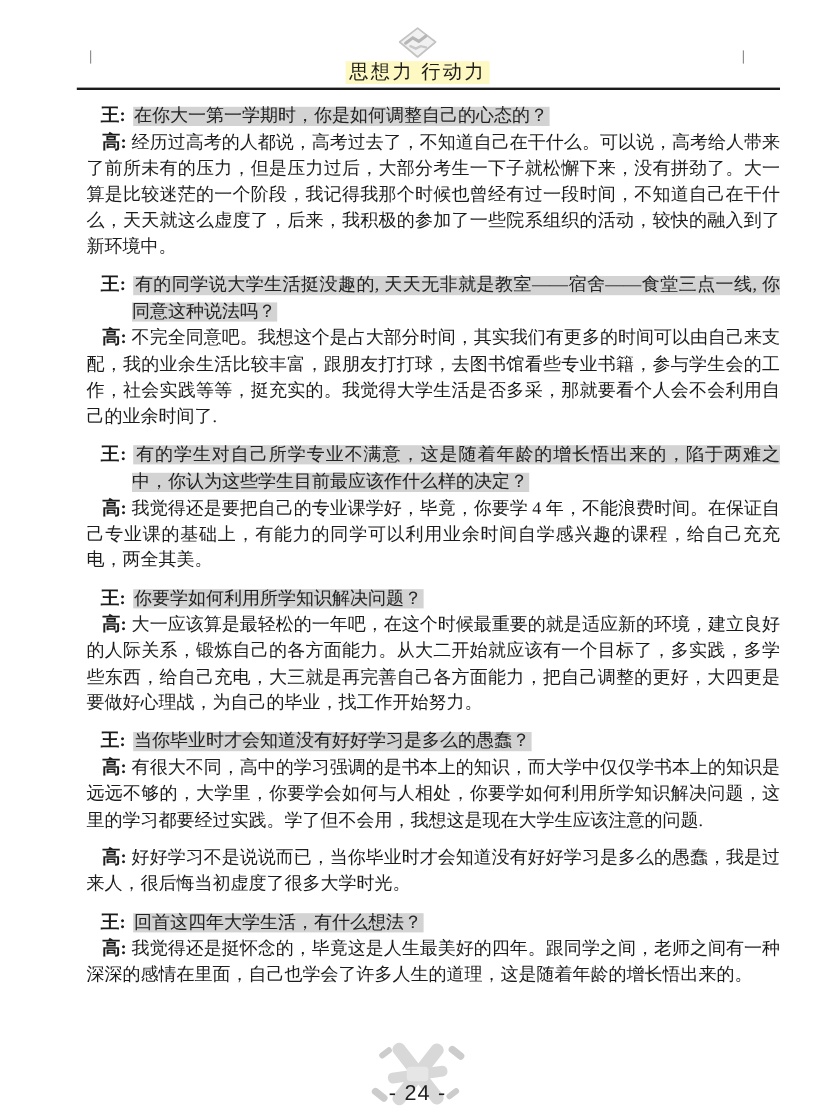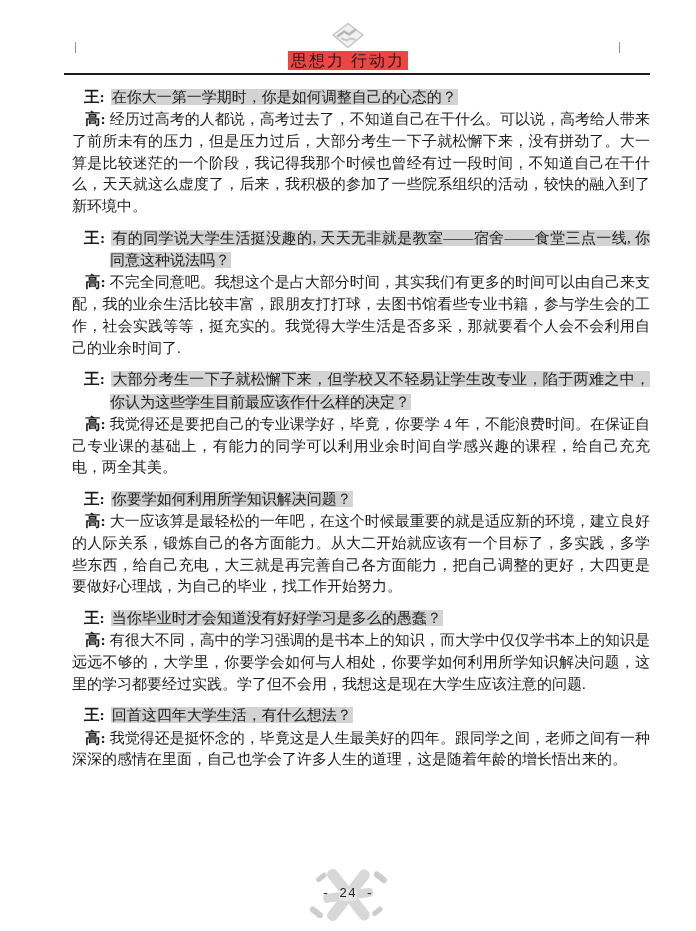--- a/index.html
+++ b/index.html
@@ -9,21 +9,21 @@
     color:#1c1c1c;
     font-family:"Liberation Serif", serif;
     position:relative;
     overflow:hidden;
   }
   
   .header { text-align:center; padding-top:22px; }
   .logo { display:block; margin:0 auto; }
   .title {
     display:inline-block;
-    background:#ef4444;
+    background:#fef9c3;
     font-size:16px;
     line-height:19px;
     padding:0 3px;
     margin-top:2px;
     letter-spacing:2px;
   }
   .rule {
     border:none;
     border-top:2px solid #1b1b1b;
     margin:3px 46px 0 64px;
@@ -64,24 +64,24 @@
     width:100%; height:66px;
     text-align:center;
   }
   .footer svg {
     position:absolute;
     left:50%; top:0;
     transform:translateX(-50%);
   }
   .pagenum {
     position:relative;
-    top:23px;
-    font-size:13px;
+    top:38px;
+    font-size:18px;
     letter-spacing:1px;
-    font-family:Liberation Mono, monospace;
+    font-family:Liberation Sans, sans-serif;
     color:#1f1f1f;
   }
 </style>
 </head>
 <body>
 
 <div class="page">
 
   <div class="tick tick-left"></div>
   <div class="tick tick-right"></div>
@@ -102,35 +102,36 @@
       <p class="q"><span class="spk">王:</span><span class="hl">在你大一第一学期时，你是如何调整自己的心态的？</span></p>
       <p class="a"><span class="spk">高:</span><span>经历过高考的人都说，高考过去了，不知道自己在干什么。可以说，高考给人带来了前所未有的压力，但是压力过后，大部分考生一下子就松懈下来，没有拼劲了。大一算是比较迷茫的一个阶段，我记得我那个时候也曾经有过一段时间，不知道自己在干什么，天天就这么虚度了，后来，我积极的参加了一些院系组织的活动，较快的融入到了新环境中。</span></p>
     </div>
 
     <div class="qa-block">
       <p class="q"><span class="spk">王:</span><span class="hl">有的同学说大学生活挺没趣的, 天天无非就是教室——宿舍——食堂三点一线, 你同意这种说法吗？</span></p>
       <p class="a"><span class="spk">高:</span><span>不完全同意吧。我想这个是占大部分时间，其实我们有更多的时间可以由自己来支配，我的业余生活比较丰富，跟朋友打打球，去图书馆看些专业书籍，参与学生会的工作，社会实践等等，挺充实的。我觉得大学生活是否多采，那就要看个人会不会利用自己的业余时间了.</span></p>
     </div>
 
     <div class="qa-block">
-      <p class="q"><span class="spk">王:</span><span class="hl">大部分考生一下子就松懈下来，但学校又不轻易让学生改专业，陷于两难之中，你认为这些学生目前最应该作什么样的决定？</span></p>
+      <p class="q"><span class="spk">王:</span><span class="hl">有的学生对自己所学专业不满意，这是随着年龄的增长悟出来的，陷于两难之中，你认为这些学生目前最应该作什么样的决定？</span></p>
       <p class="a"><span class="spk">高:</span><span>我觉得还是要把自己的专业课学好，毕竟，你要学 4 年，不能浪费时间。在保证自己专业课的基础上，有能力的同学可以利用业余时间自学感兴趣的课程，给自己充充电，两全其美。</span></p>
     </div>
 
     <div class="qa-block">
       <p class="q"><span class="spk">王:</span><span class="hl">你要学如何利用所学知识解决问题？</span></p>
       <p class="a"><span class="spk">高:</span><span>大一应该算是最轻松的一年吧，在这个时候最重要的就是适应新的环境，建立良好的人际关系，锻炼自己的各方面能力。从大二开始就应该有一个目标了，多实践，多学些东西，给自己充电，大三就是再完善自己各方面能力，把自己调整的更好，大四更是要做好心理战，为自己的毕业，找工作开始努力。</span></p>
     </div>
 
     <div class="qa-block">
       <p class="q"><span class="spk">王:</span><span class="hl">当你毕业时才会知道没有好好学习是多么的愚蠢？</span></p>
       <p class="a"><span class="spk">高:</span><span>有很大不同，高中的学习强调的是书本上的知识，而大学中仅仅学书本上的知识是远远不够的，大学里，你要学会如何与人相处，你要学如何利用所学知识解决问题，这里的学习都要经过实践。学了但不会用，我想这是现在大学生应该注意的问题.</span></p>
     </div>
 
     <div class="qa-block">
+      <p class="a"><span class="spk">高:</span><span>好好学习不是说说而已，当你毕业时才会知道没有好好学习是多么的愚蠢，我是过来人，很后悔当初虚度了很多大学时光。</span></p>
     </div>
 
     <div class="qa-block">
       <p class="q"><span class="spk">王:</span><span class="hl">回首这四年大学生活，有什么想法？</span></p>
       <p class="a"><span class="spk">高:</span><span>我觉得还是挺怀念的，毕竟这是人生最美好的四年。跟同学之间，老师之间有一种深深的感情在里面，自己也学会了许多人生的道理，这是随着年龄的增长悟出来的。</span></p>
     </div>
 
   </div>
 
   <div class="footer">

